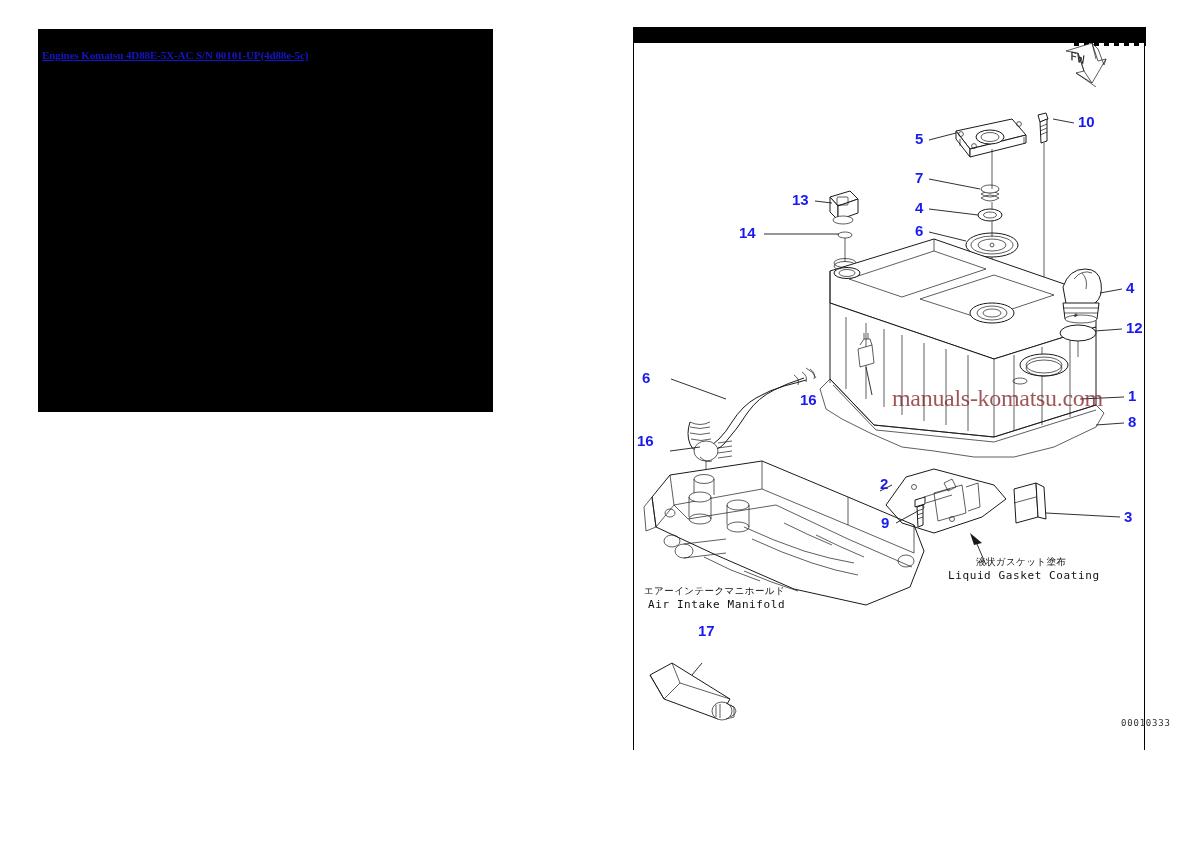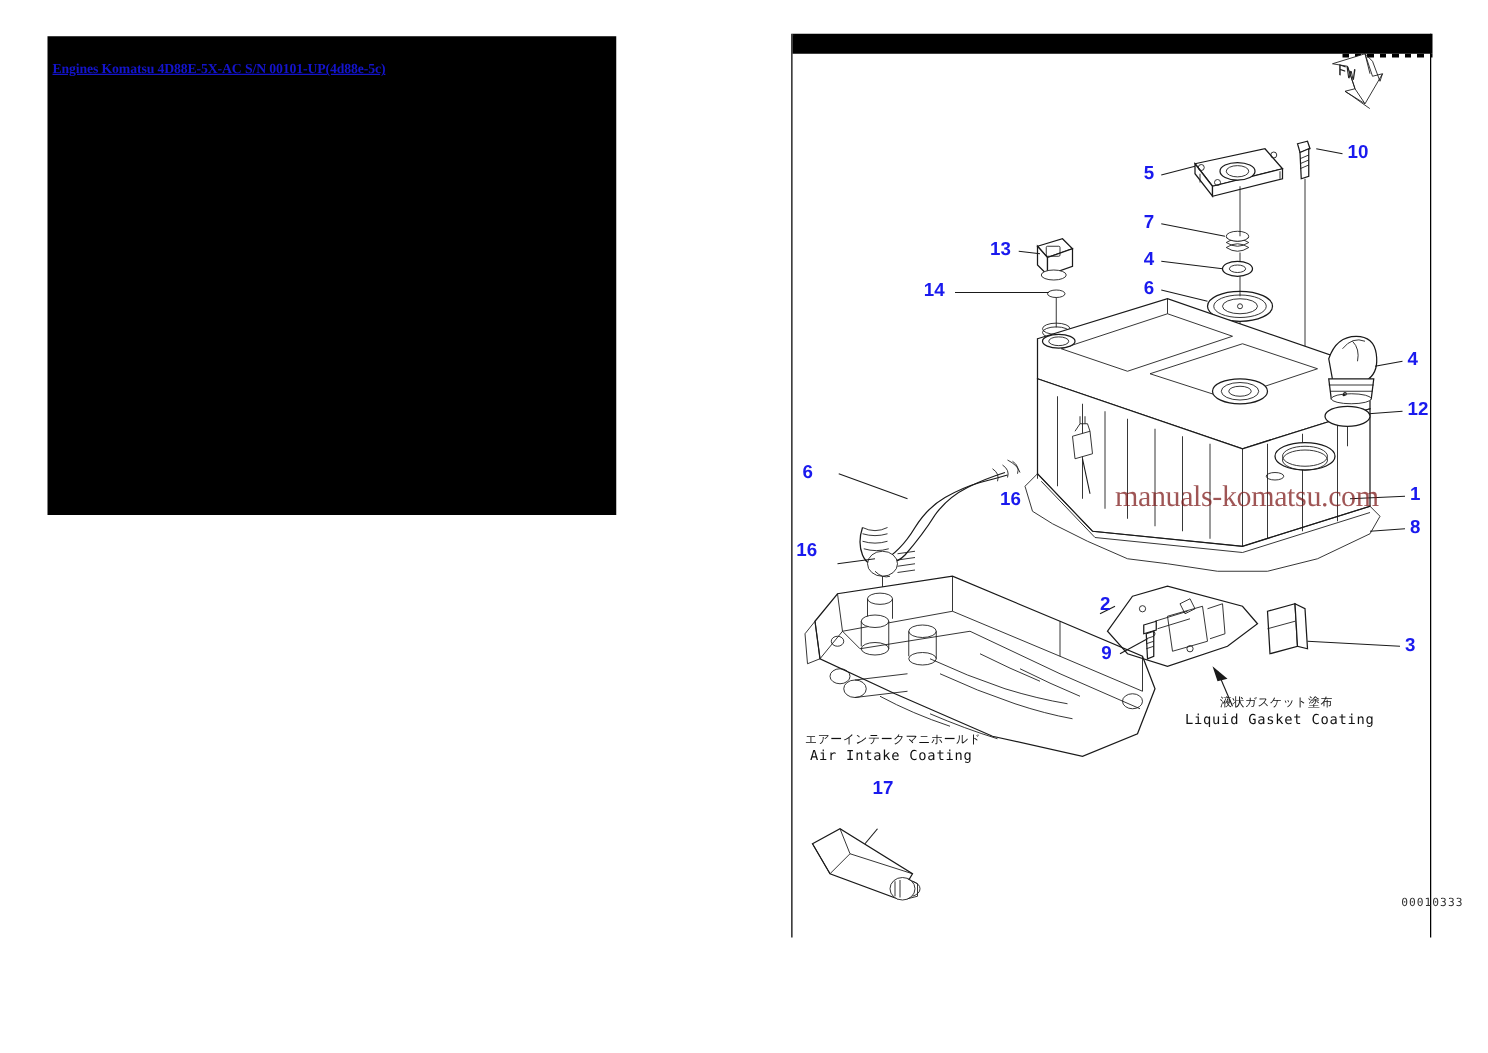--- a/index.html
+++ b/index.html
@@ -420,20 +420,20 @@
   <div class="callout" style="left:494px; top:387px;">8</div>
   <div class="callout" style="left:8px;   top:343px;">6</div>
   <div class="callout" style="left:166px; top:365px;">16</div>
   <div class="callout" style="left:3px;   top:406px;">16</div>
   <div class="callout" style="left:246px; top:449px;">2</div>
   <div class="callout" style="left:247px; top:488px;">9</div>
   <div class="callout" style="left:490px; top:482px;">3</div>
   <div class="callout" style="left:64px;  top:596px;">17</div>
 
   <div class="jp-label" style="left:10px; top:558px;">エアーインテークマニホールド</div>
-  <div class="en-label" style="left:14px; top:571px;">Air Intake Coating</div>
+  <div class="en-label" style="left:14px; top:571px;">Air Intake Manifold</div>
 
   <div class="jp-label" style="left:342px; top:529px;">液状ガスケット塗布</div>
   <div class="en-label" style="left:314px; top:542px;">Liquid Gasket Coating</div>
 
   <div id="watermark">manuals-komatsu.com</div>
   <div id="drawing-code">00010333</div>
 </div>
 
 </body></html>

